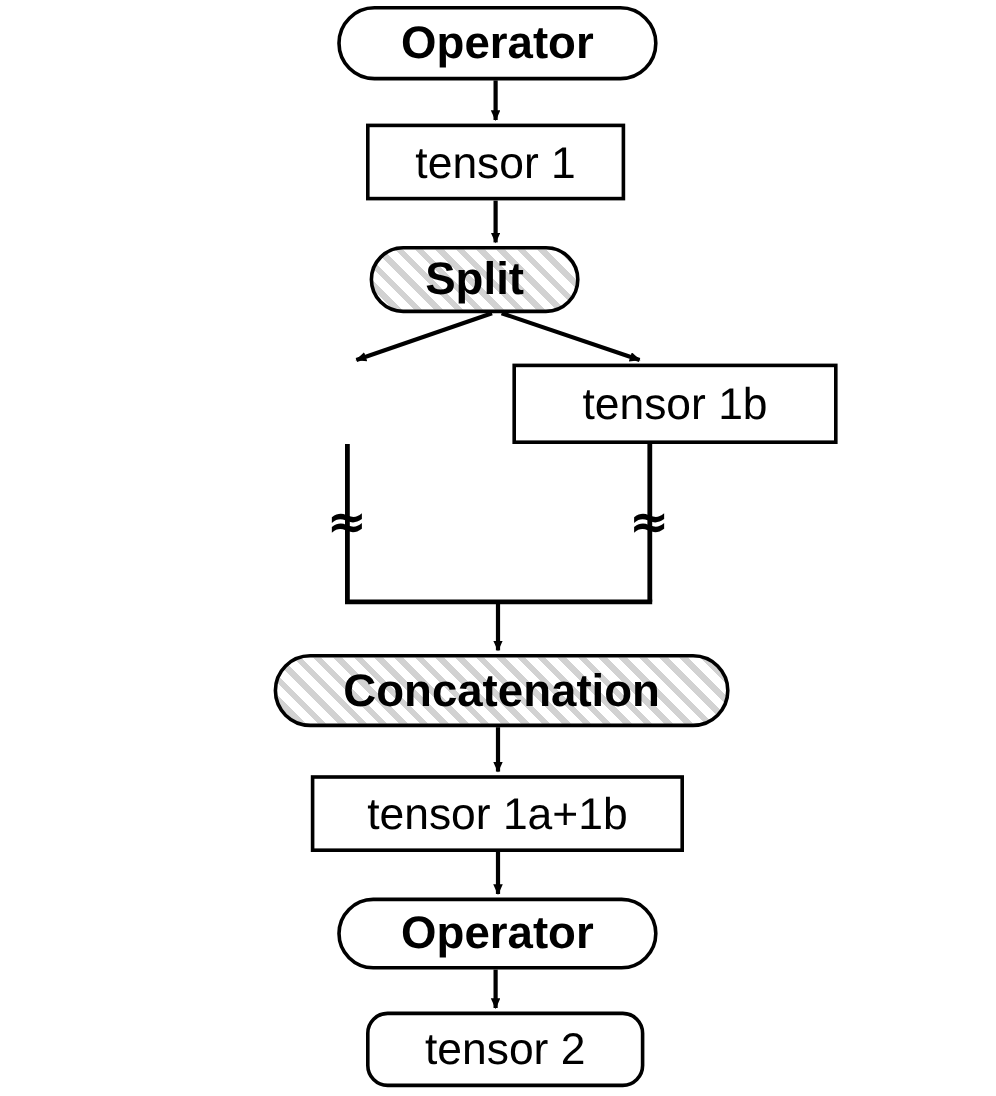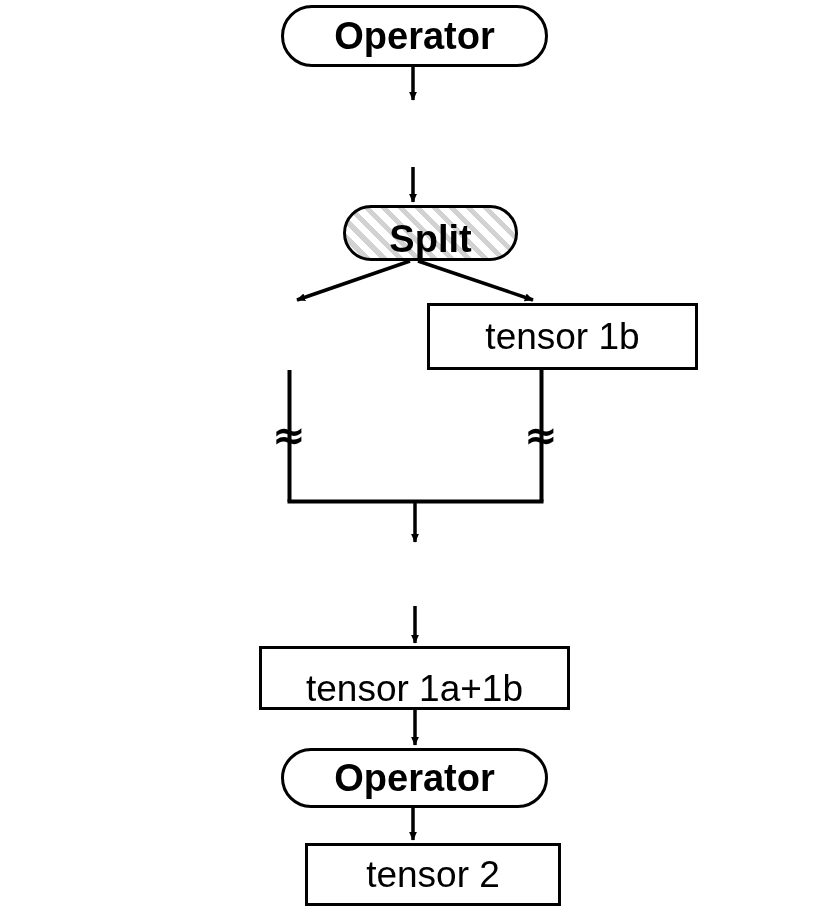--- a/index.html
+++ b/index.html
@@ -106,40 +106,46 @@
 
     <line x1="415" y1="710" x2="415" y2="745" stroke="#000000" stroke-width="3.5" marker-end="url(#arrowhead)"></line>
 
     <line x1="413" y1="808" x2="413" y2="840" stroke="#000000" stroke-width="3.5" marker-end="url(#arrowhead)"></line>
   </svg>
 
   <div class="node node-stadium" style="left:281px; top:5px; width:267px; height:62px;">
     <span class="node-label">Operator</span>
   </div>
 
+  <div class="node node-rect" style="left:305px; top:103px; width:216px; height:64px;">
+    <span class="node-label">tensor 1</span>
+  </div>
 
-  <div class="node node-stadium node-hatched" style="left:343px; top:205px; width:175px; height:56px;align-items:flex-end;">
+  <div class="node node-stadium node-hatched" style="left:308px; top:205px; width:175px; height:56px;">
     <span class="node-label">Split</span>
   </div>
 
 
   <div class="node node-rect" style="left:427px; top:303px; width:271px; height:67px;">
     <span class="node-label">tensor 1b</span>
   </div>
 
   <div class="break-marker" style="left:289px; top:435px;">≈</div>
 
   <div class="break-marker" style="left:541px; top:435px;">≈</div>
 
+  <div class="node node-stadium node-hatched" style="left:228px; top:545px; width:380px; height:61px;">
+    <span class="node-label">Concatenation</span>
+  </div>
 
-  <div class="node node-rect" style="left:259px; top:646px; width:311px; height:64px;align-items:flex-end;">
+  <div class="node node-rect" style="left:259px; top:646px; width:311px; height:64px;">
     <span class="node-label">tensor 1a+1b</span>
   </div>
 
   <div class="node node-stadium" style="left:281px; top:748px; width:267px; height:60px;">
     <span class="node-label">Operator</span>
   </div>
 
-  <div class="node node-rect" style="left:305px; top:843px; width:256px; height:63px;">
+  <div class="node node-rect" style="left:305px; top:843px; width:232px; height:63px;border-radius:18px;">
     <span class="node-label">tensor 2</span>
   </div>
 
 </div>
 
 </body></html>

